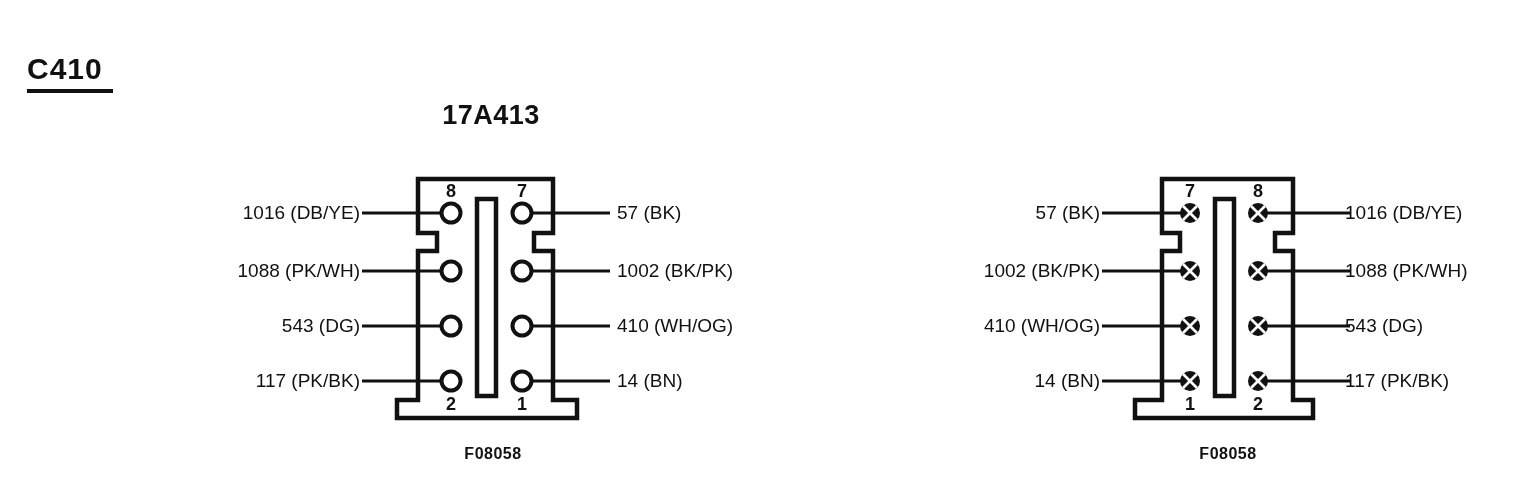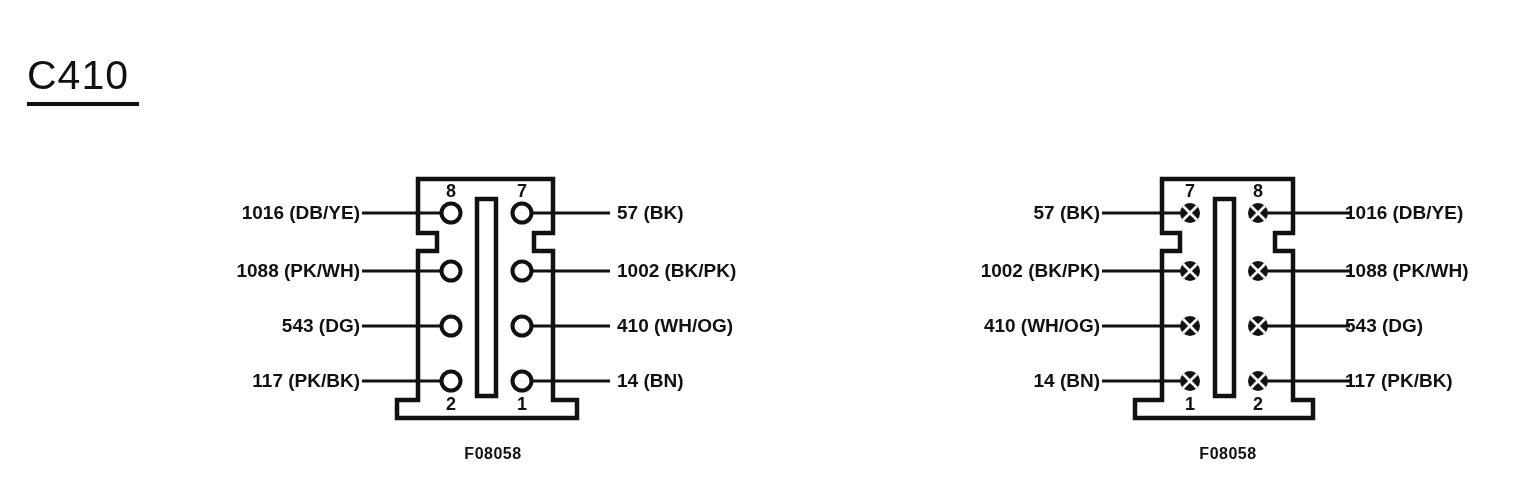--- a/index.html
+++ b/index.html
@@ -3,36 +3,36 @@
 <meta charset="utf-8">
 <style>
   html,body{margin:0;padding:0;}
   body{
     width:1528px;height:480px;background:#ffffff;position:relative;
     font-family:"Liberation Sans","DejaVu Sans",sans-serif;color:#111;
     overflow:hidden;
   }
   .page-id{
     position:absolute;left:27px;top:52px;
-    font-size:41px;font-weight:400;letter-spacing:1px;
+    font-size:30px;font-weight:700;letter-spacing:1px;
     border-bottom:4px solid #111;padding:0 10px 3px 0;
   }
   .figure{position:absolute;top:95px;width:570px;height:380px;}
   .figure-left{left:210px;}
   .figure-right{left:950px;}
   .fig-title{
     position:absolute;top:5px;width:200px;text-align:center;
     font-size:27px;font-weight:700;letter-spacing:0.5px;
   }
   .figure-left .fig-title{left:181px;}
   .figure-right .fig-title{left:172px;}
   .fig-svg{position:absolute;left:0;top:0;}
   .wire-label{
     position:absolute;height:22px;line-height:22px;
-    font-size:19px;font-weight:700;white-space:nowrap;
+    font-size:19px;font-weight:400;white-space:nowrap;
   }
   .wire-label.lbl-left{left:0;width:150px;text-align:right;}
   .wire-label.lbl-right{text-align:left;}
   .figure-left .wire-label.lbl-right{left:407px;width:160px;}
   .figure-right .wire-label.lbl-right{left:395px;width:170px;}
   .pin-num{
     position:absolute;width:30px;text-align:center;
     font-size:18px;font-weight:700;
   }
   .fig-caption{
@@ -41,20 +41,21 @@
   }
   .figure-left .fig-caption{left:193px;}
   .figure-right .fig-caption{left:188px;}
 </style>
 </head>
 <body>
 
 <div class="page-id">C410</div>
 
 <div class="figure figure-left">
+  <div class="fig-title">17A413</div>
 
   <svg class="fig-svg" width="570" height="380" viewBox="0 0 570 380">
 
     <g stroke="#111" stroke-width="3">
       <line x1="152" y1="118" x2="241" y2="118"></line>
         <line x1="312" y1="118" x2="400" y2="118"></line>
       <line x1="152" y1="176" x2="241" y2="176"></line>
         <line x1="312" y1="176" x2="400" y2="176"></line>
       <line x1="152" y1="231" x2="241" y2="231"></line>
         <line x1="312" y1="231" x2="400" y2="231"></line>

